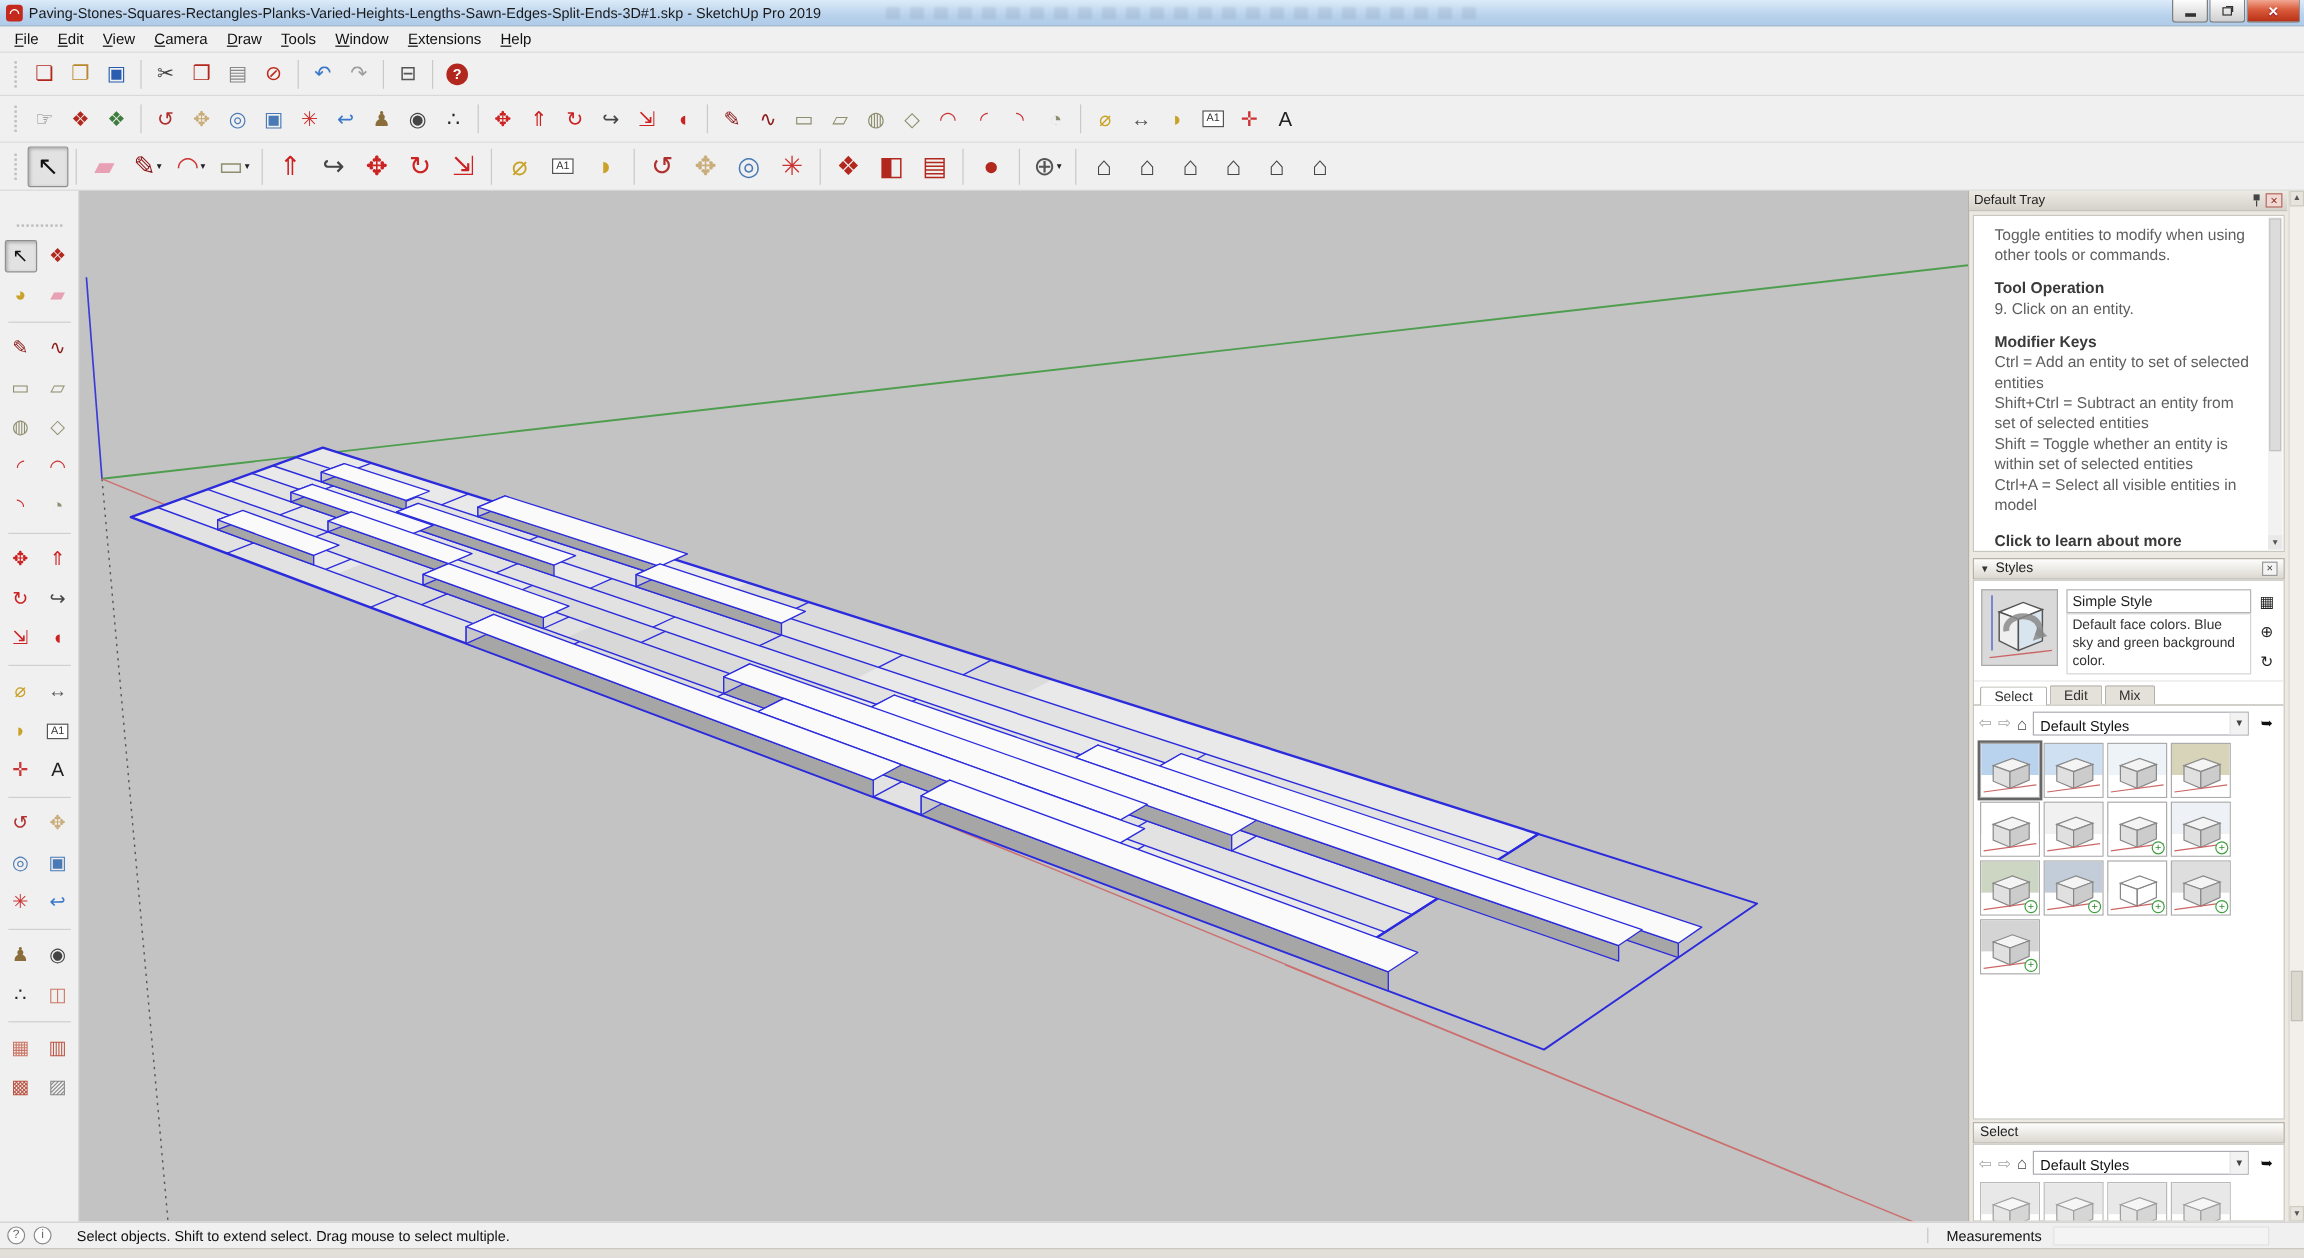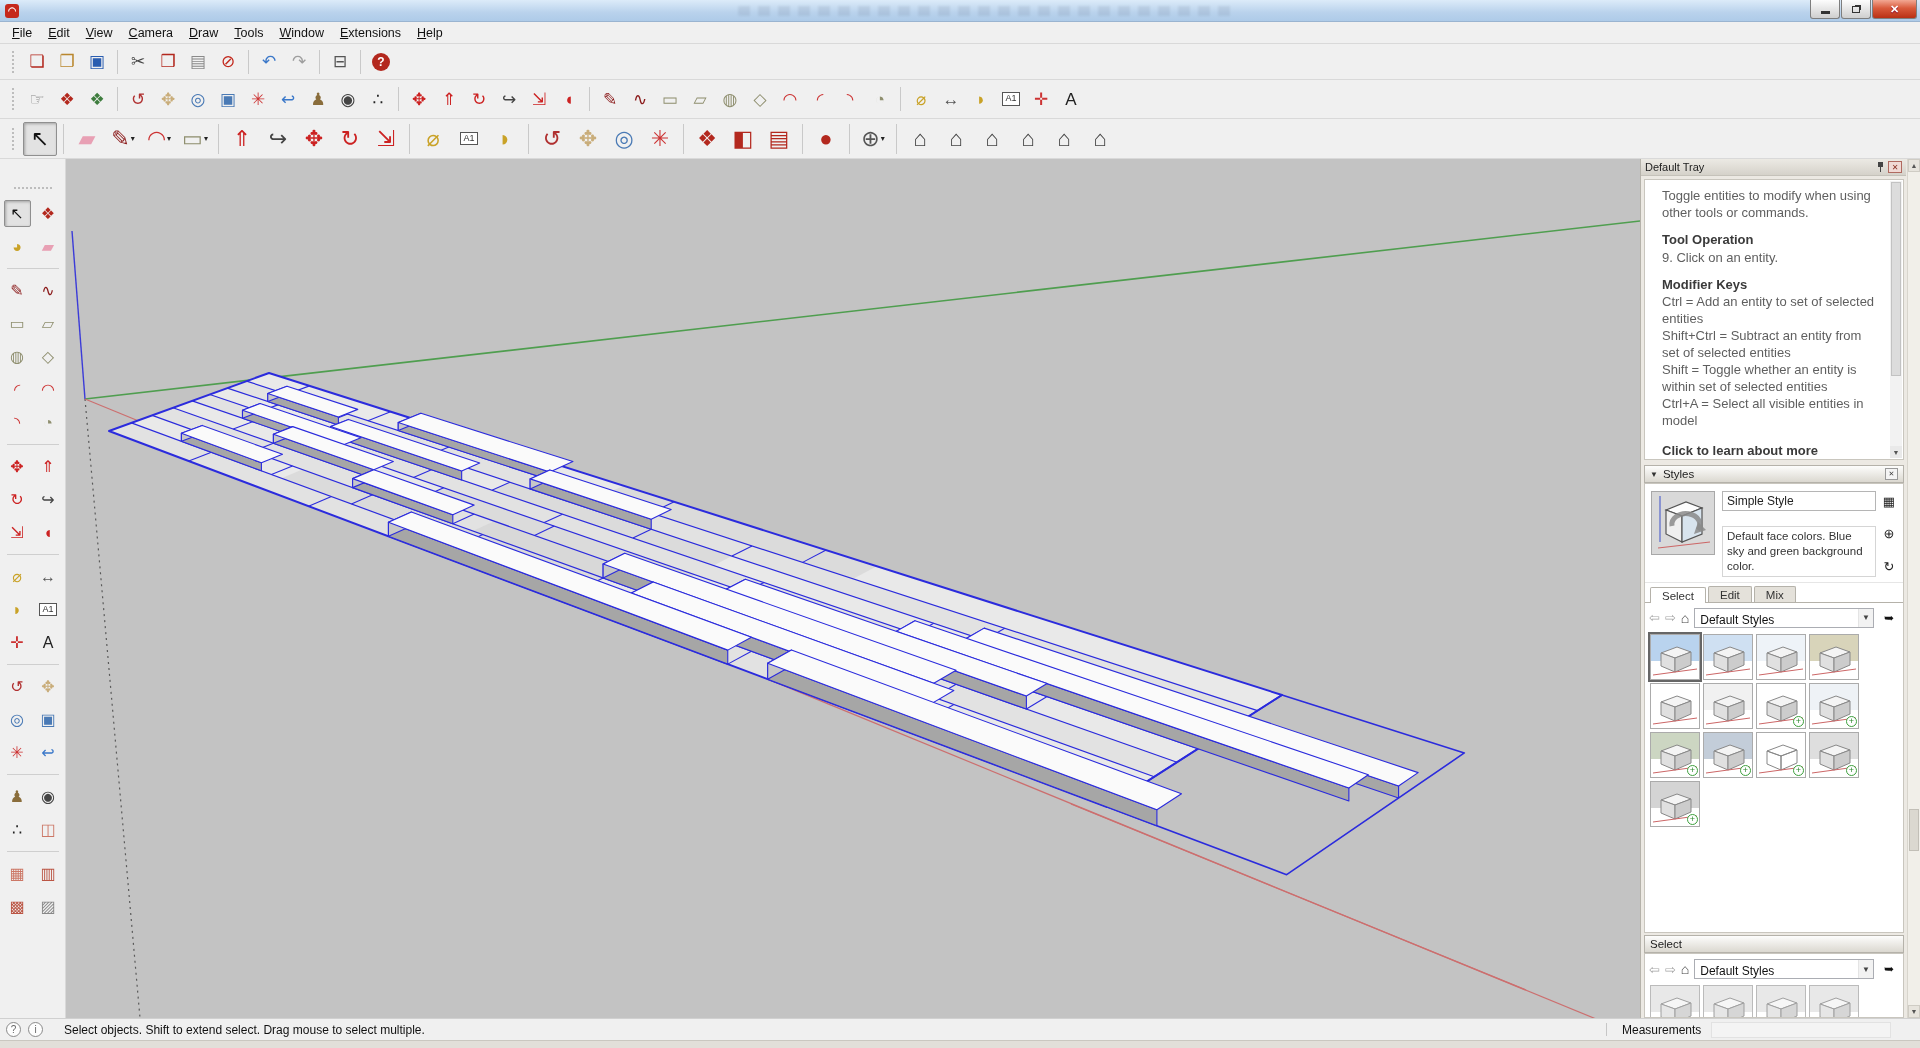--- a/index.html
+++ b/index.html
@@ -65,21 +65,21 @@
 
   .phead{height:18px;display:flex;align-items:center;background:linear-gradient(#fdfdfc,#dbd8d0);border:1px solid #b5b2aa;margin:2px 2px 0 3px;padding:0 5px;font-size:11.5px;color:#222}
   .tri{font-size:8px;margin-right:5px;color:#333}
   .pclose{margin-left:auto;width:13px;height:12px;border:1px solid #999;background:#f4f4f4;font-size:7px;display:flex;align-items:center;justify-content:center;color:#444}
 
   .styles-body{background:#fff;border:1px solid #c9c6be;margin:0 2px 0 3px;height:450px;overflow:hidden}
   .srow1{display:flex;padding:7px 3px 5px 6px;border-bottom:1px solid #e6e6e6}
   .spreview{width:64px;height:64px;background:#d9d9d9;border:1px solid #a8a8a8;flex:none}
   .sfields{flex:1;margin:0 4px 0 7px;min-width:0}
   .sname{width:100%;height:20px;border:1px solid #b5b5b5;font-size:12px;padding:1px 4px;font-family:inherit;color:#222}
-  .sdesc{border:1px solid #d5d5d5;min-height:42px;font-size:11.5px;padding:2px 4px;color:#333;margin-top:15px;line-height:1.3}
+  .sdesc{border:1px solid #d5d5d5;min-height:42px;font-size:11.5px;padding:2px 4px;color:#333;margin-top:0;line-height:1.3}
   .sbtns{display:flex;flex-direction:column;justify-content:space-between;padding:1px 0;width:20px;flex:none}
   .sbtn{width:18px;height:18px;display:flex;align-items:center;justify-content:center;font-size:13px;color:#222}
   .stabs{display:flex;padding:3px 5px 0;border-bottom:1px solid #b5b2aa}
   .stab{padding:2px 11px 1px;font-size:11.5px;border:1px solid #b5b2aa;border-bottom:none;background:#e4e1da;margin-right:2px;border-radius:2px 2px 0 0;color:#333;position:relative}
   .stab.active{background:#fff;top:1px}
   .snav{display:flex;align-items:center;padding:5px 4px 3px;gap:5px}
   .nar{color:#a5a5a5;font-size:13px}
   .home{font-size:14px;color:#444}
   .sdd{flex:1;height:20px;border:1px solid #abadb3;background:#fff;display:flex;align-items:flex-end;font-size:12px;padding-left:5px;color:#111;min-width:0}
   .ddcar{margin-left:auto;width:15px;height:100%;display:flex;align-items:center;justify-content:center;font-size:8px;color:#444;border-left:1px solid #e4e4e4;background:#f2f2f2}
@@ -106,20 +106,21 @@
   .measbox{width:180px;height:16px;margin-left:10px;border:1px solid #e2e2e2;background:#f4f4f4}
   .bottom-edge{height:8px;background:#e2dfd9;border-top:1px solid #cac7c0}
 </style>
 </head>
 <body>
 
 <div class="app">
 
   <div class="titlebar">
     <span class="app-icon">◠</span>
+    <span class="title-text">Paving-Stones-Squares-Rectangles-Planks-Varied-Heights-Lengths-Sawn-Edges-Split-Ends-3D#1.skp - SketchUp Pro 2019</span>
     <span class="ghost"></span>
     <div class="winbtns">
       <div class="wb">
           <span class="minbar"></span>
         </div>
       <div class="wb">
           <span class="restorebox"></span>
         </div>
       <div class="wb close">✕</div>
     </div>

